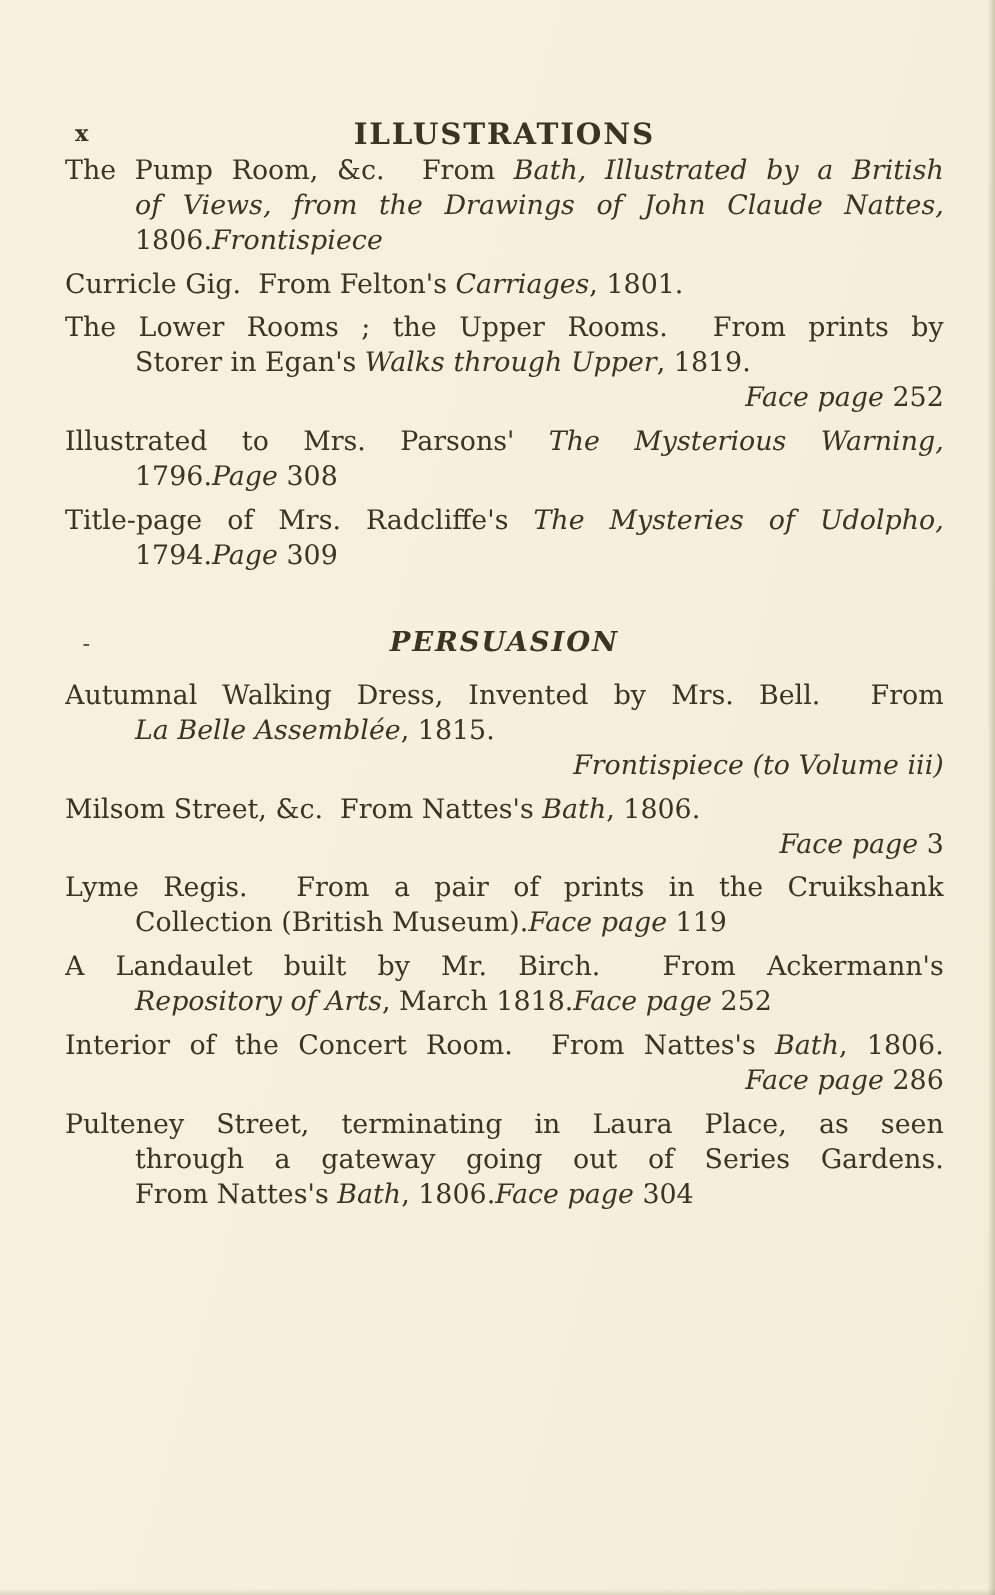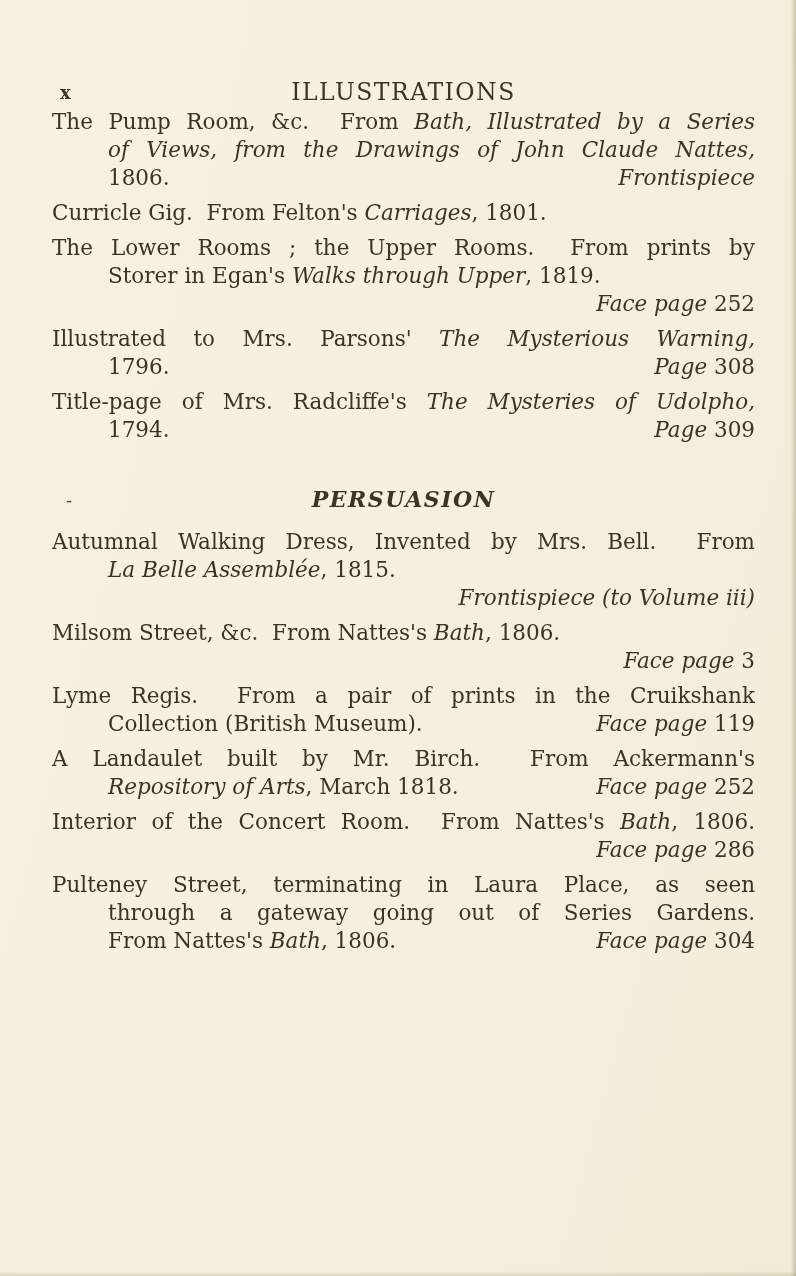--- a/index.html
+++ b/index.html
@@ -28,21 +28,21 @@
     background: linear-gradient(to bottom, rgba(110,100,70,0), rgba(110,100,70,0.18));
     pointer-events: none;
   }
   .header { position: relative; height: 30px; }
   .pagenum {
     position: absolute; left: 8px; top: 4px;
     font-size: 18px; font-weight: bold;
   }
   .running-title {
     text-align: center;
-    font-size: 23.5px; font-weight: normal; letter-spacing: 1.5px;
+    font-size: 23.5px; font-weight: bold; letter-spacing: 1.5px; margin-top: 15px;
   }
   .section-heading {
     position: relative;
     text-align: center;
     font-size: 22px; font-style: italic; font-weight: bold;
     letter-spacing: 1.5px;
   }
   .sh-0 { margin: 44px 0 14px 0; }
   .sh-1 { margin: 42px 0 16px 0; }
   .margin-mark {
@@ -53,36 +53,36 @@
   .entry + .entry { margin-top: 7px; }
   .line {
     position: relative;
     height: 28px; overflow: hidden;
     font-size: 21.5px; line-height: 28px;
     white-space: normal;
   }
   .line.indent { padding-left: 56px; }
   .line.stretch { text-align: justify; text-align-last: justify; }
   .line.stretch::after { content: ""; display: inline-block; width: 100%; height: 0; }
-  .line.refline { display: flex; justify-content: space-between; }
+  .line.refline { display: flex; justify-content: flex-start; }
   .line.rightline { text-align: right; }
   .seg.it { font-style: italic; }
 </style>
 </head>
 <body>
 
 <div class="page">
   <div class="header">
     <span class="pagenum">x</span>
     <div class="running-title">ILLUSTRATIONS</div>
   </div>
   <main id="sections-root">
       <section class="section">
         <div class="entry">
-          <div class="line stretch"><span class="seg">The Pump Room, &amp;c.&nbsp; From </span><span class="seg it">Bath, Illustrated by a Series</span></div>
+          <div class="line stretch"><span class="seg">The Pump Room, &amp;c.&nbsp; From </span><span class="seg it">Bath, Illustrated by a British</span></div>
           <div class="line indent stretch"><span class="seg it">of Views, from the Drawings of John Claude Nattes,</span></div>
           <div class="line indent refline">
             <span class="lpart"><span class="seg">1806.</span></span>
             <span class="rpart"><span class="seg it">Frontispiece</span></span>
           </div>
         </div>
         <div class="entry">
           <div class="line"><span class="seg">Curricle Gig.&nbsp; From Felton's </span><span class="seg it">Carriages</span><span class="seg">, 1801.</span></div>
         </div>
         <div class="entry">

